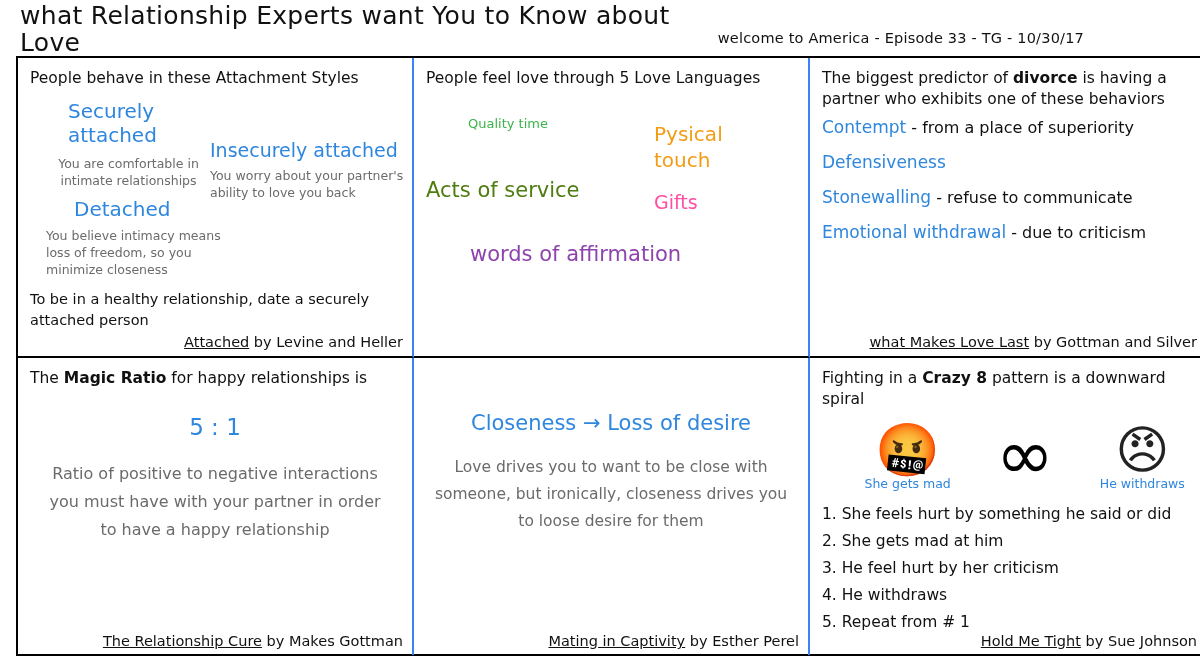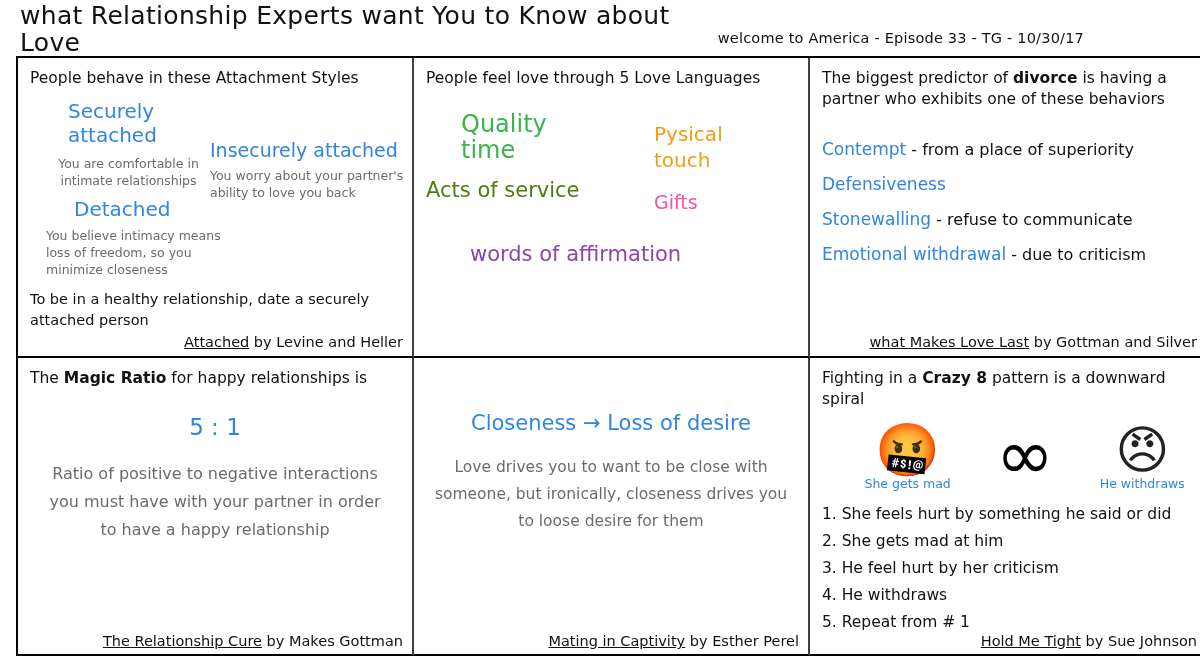--- a/index.html
+++ b/index.html
@@ -45,21 +45,21 @@
     display: grid;
     grid-template-columns: 1fr 1fr 1fr;
     grid-template-rows: 300px 297px;
     border: 2px solid #000;
     width: 1192px;
     height: 600px;
     margin: 0 auto;
   }
   .cell {
     position: relative;
-    border-right: 2px solid #404040;
+    border-right: 2px solid #3b82f6;
     border-bottom: 2px solid #000;
     padding: 10px 12px 30px 12px;
     overflow: hidden;
   }
   .cell.c3 { border-right: none; }
   .cell.r2 { border-bottom: none; }
   .cell-head {
     font-size: 15.5px;
     line-height: 21px;
     color: #111;
@@ -107,27 +107,27 @@
     font-size: 12.5px; color: #6b6b6b; line-height: 17px;
   }
   .attach-foot {
     position: absolute; left: 0px; top: 200px;
     width: 100%;
     font-size: 14.5px; color: #111; line-height: 21px;
   }
   
   .ll-wrap { position: relative; height: 210px; margin-top: 14px; }
   .ll { position: absolute; line-height: 26px; }
-  .ll-quality { left: 35px; top: 8px; font-size: 24px; color: #3cb44b; width: 110px; }
+  .ll-quality { left: 42px; top: 8px; font-size: 13px; color: #3cb44b; width: 110px; }
   .ll-physical { left: 228px; top: 18px; font-size: 20px; color: #f39c12; width: 110px; }
   .ll-acts { left: 0px; top: 74px; font-size: 21px; color: #4d7c0f; }
   .ll-gifts { left: 228px; top: 86px; font-size: 19px; color: #ff4fa3; }
   .ll-words { left: 44px; top: 138px; font-size: 21px; color: #8e44ad; }
   
-  .behaviors { margin-top: 22px; }
+  .behaviors { }
   .beh {
     font-size: 17px;
     color: #2e86de;
     line-height: 35px;
     white-space: nowrap;
   }
   .beh .tail { color: #111; font-size: 16px; }
   
   .ratio {
     text-align: center;

